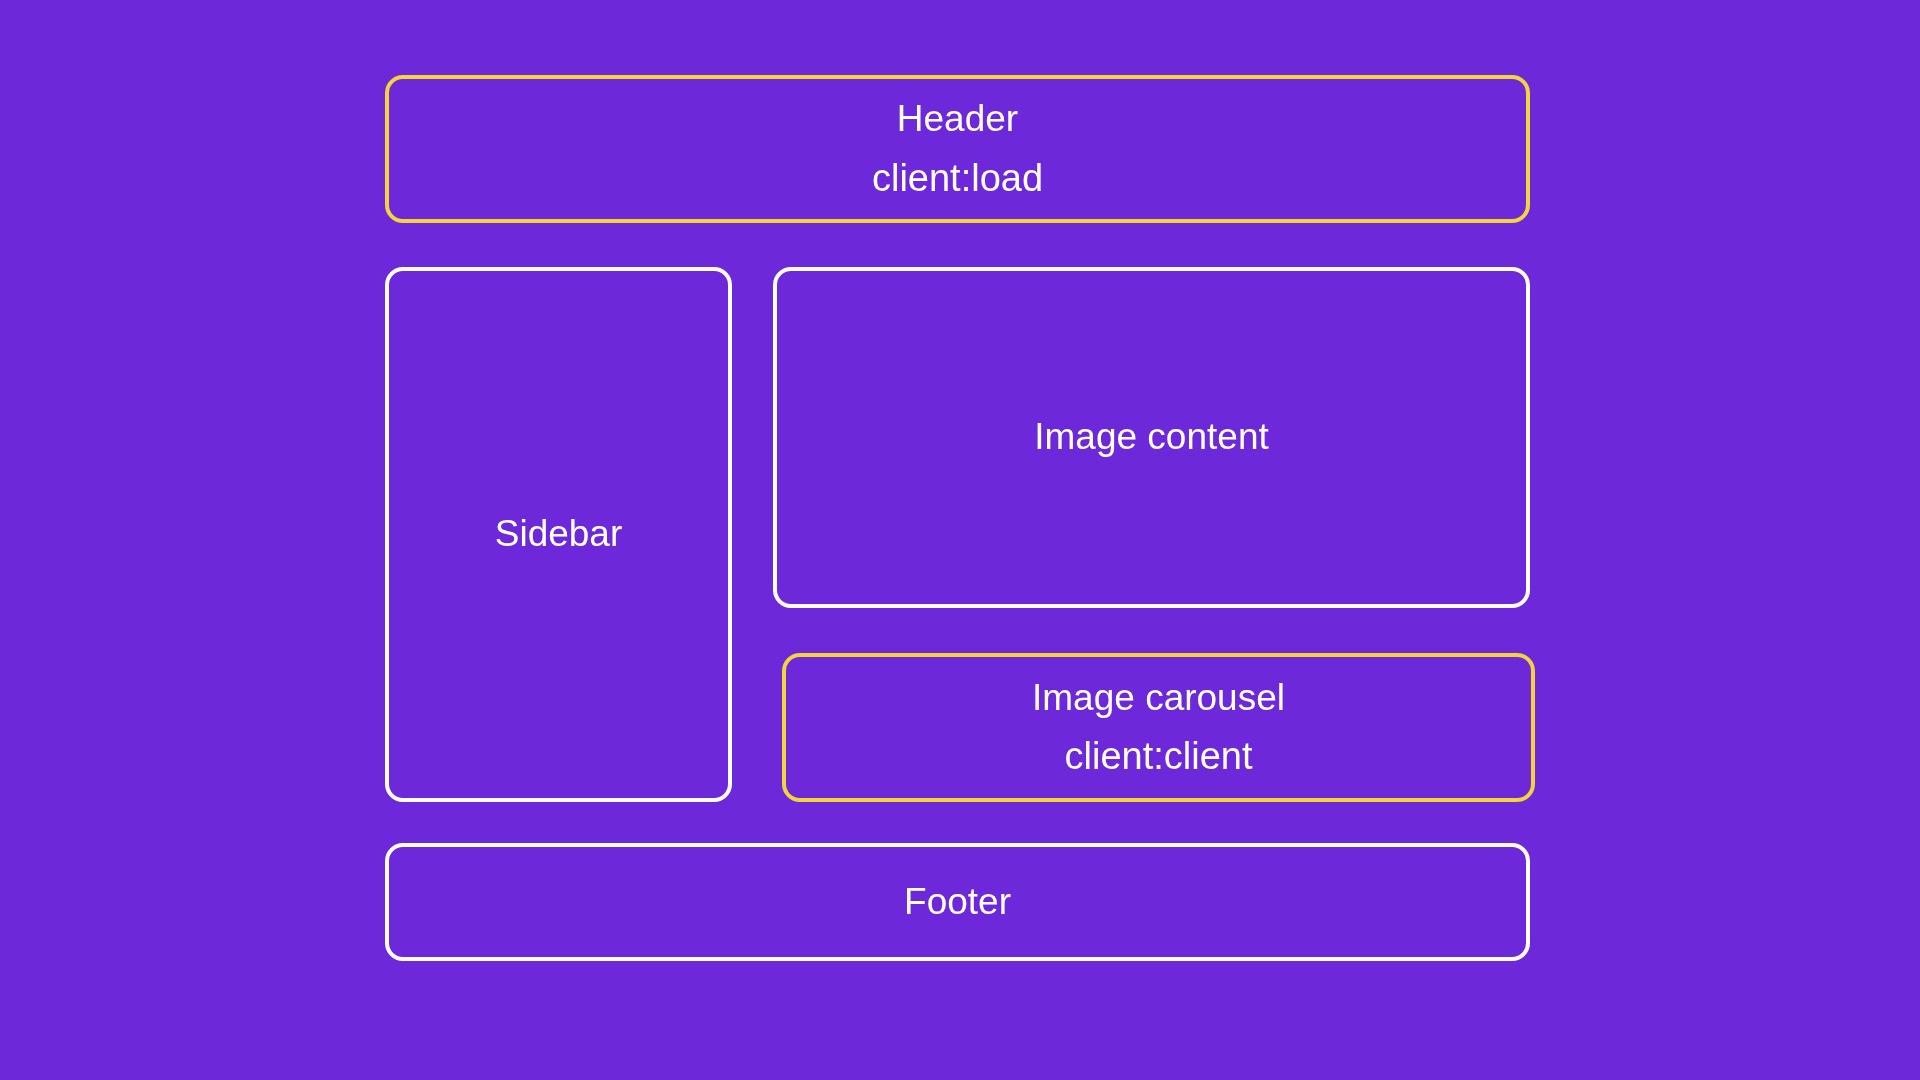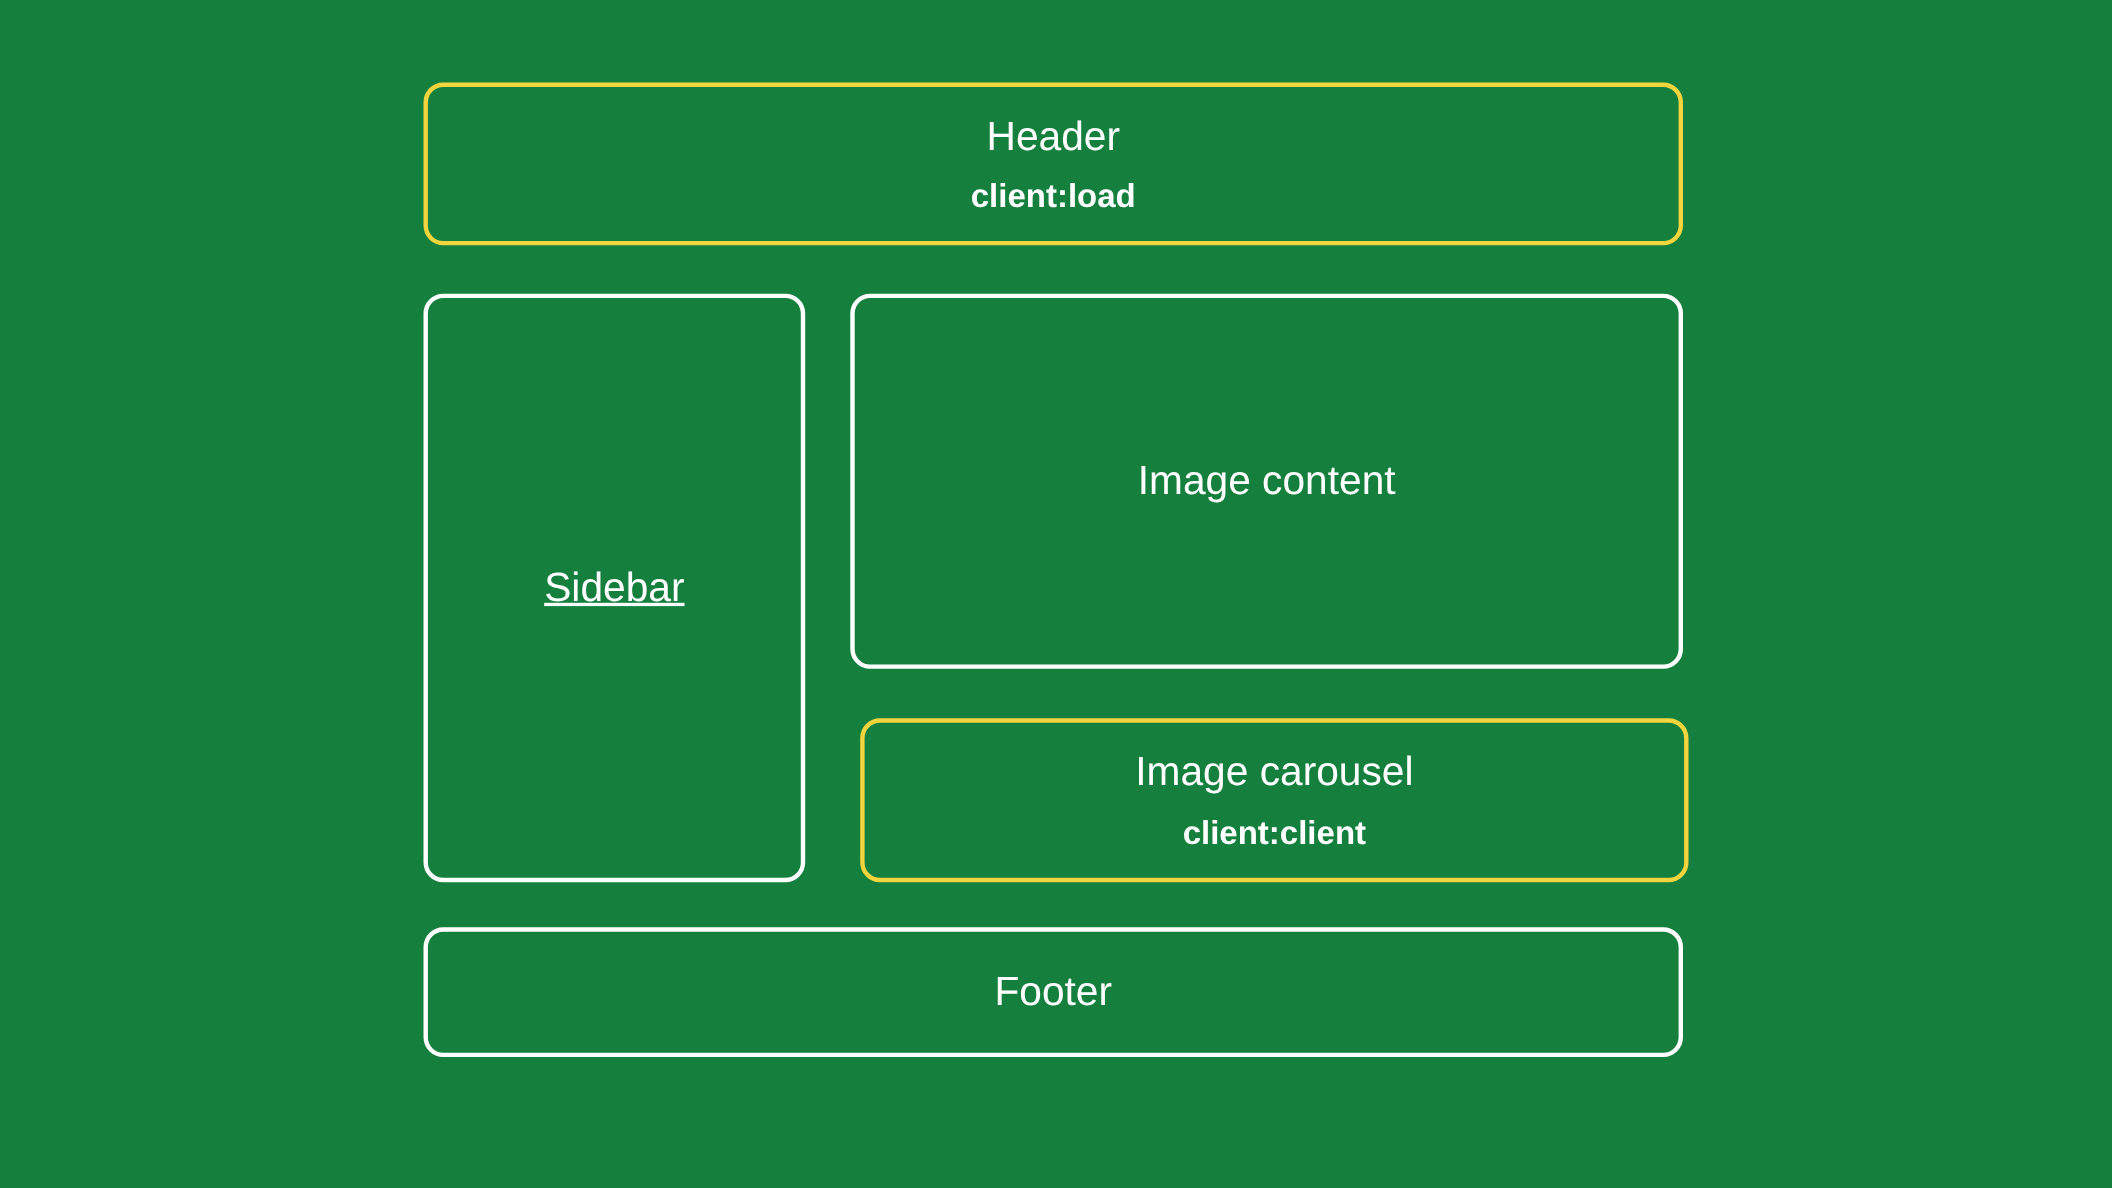--- a/index.html
+++ b/index.html
@@ -27,45 +27,45 @@
     background: transparent;
   }
   .label {
     font-size: 37px;
     font-weight: 400;
     color: #fff;
     line-height: 1.15;
     white-space: nowrap;
   }
   .directive {
-    font-size: 30px;
-    font-weight: 700;
+    font-size: 38px;
+    font-weight: 400;
     color: #fff;
     line-height: 1.1;
     white-space: nowrap;
   }
   
   #box-header   { left: 385px; top:  75px; width: 1145px; height: 148px; }
   #box-sidebar  { left: 385px; top: 267px; width:  347px; height: 535px; }
   #box-main     { left: 773px; top: 267px; width:  757px; height: 341px; }
   #box-carousel { left: 782px; top: 653px; width:  753px; height: 149px; }
   #box-footer   { left: 385px; top: 843px; width: 1145px; height: 118px; }
 </style>
 </head>
 <body style="background: rgb(0, 0, 0);">
 
-<div id="canvas" style="background: #15803d;">
+<div id="canvas" style="background: #6d28d9;">
 
   <div id="box-header" class="box island" style="border-color: rgb(242, 212, 60);">
     <span class="label" style="color: rgb(255, 255, 255);">Header</span>
     <span class="directive" style="color: rgb(255, 255, 255);">client:load</span>
   </div>
 
   <div id="box-sidebar" class="box static" style="border-color: rgb(255, 255, 255);">
-    <span class="label" style="color: rgb(255, 255, 255); text-decoration: underline;">Sidebar</span>
+    <span class="label" style="color: rgb(255, 255, 255);">Sidebar</span>
   </div>
 
   <div id="box-main" class="box static" style="border-color: rgb(255, 255, 255);">
     <span class="label" style="color: rgb(255, 255, 255);">Image content</span>
   </div>
 
   <div id="box-carousel" class="box island" style="border-color: rgb(242, 212, 60);">
     <span class="label" style="color: rgb(255, 255, 255);">Image carousel</span>
     <span class="directive" style="color: rgb(255, 255, 255);">client:client</span>
   </div>

